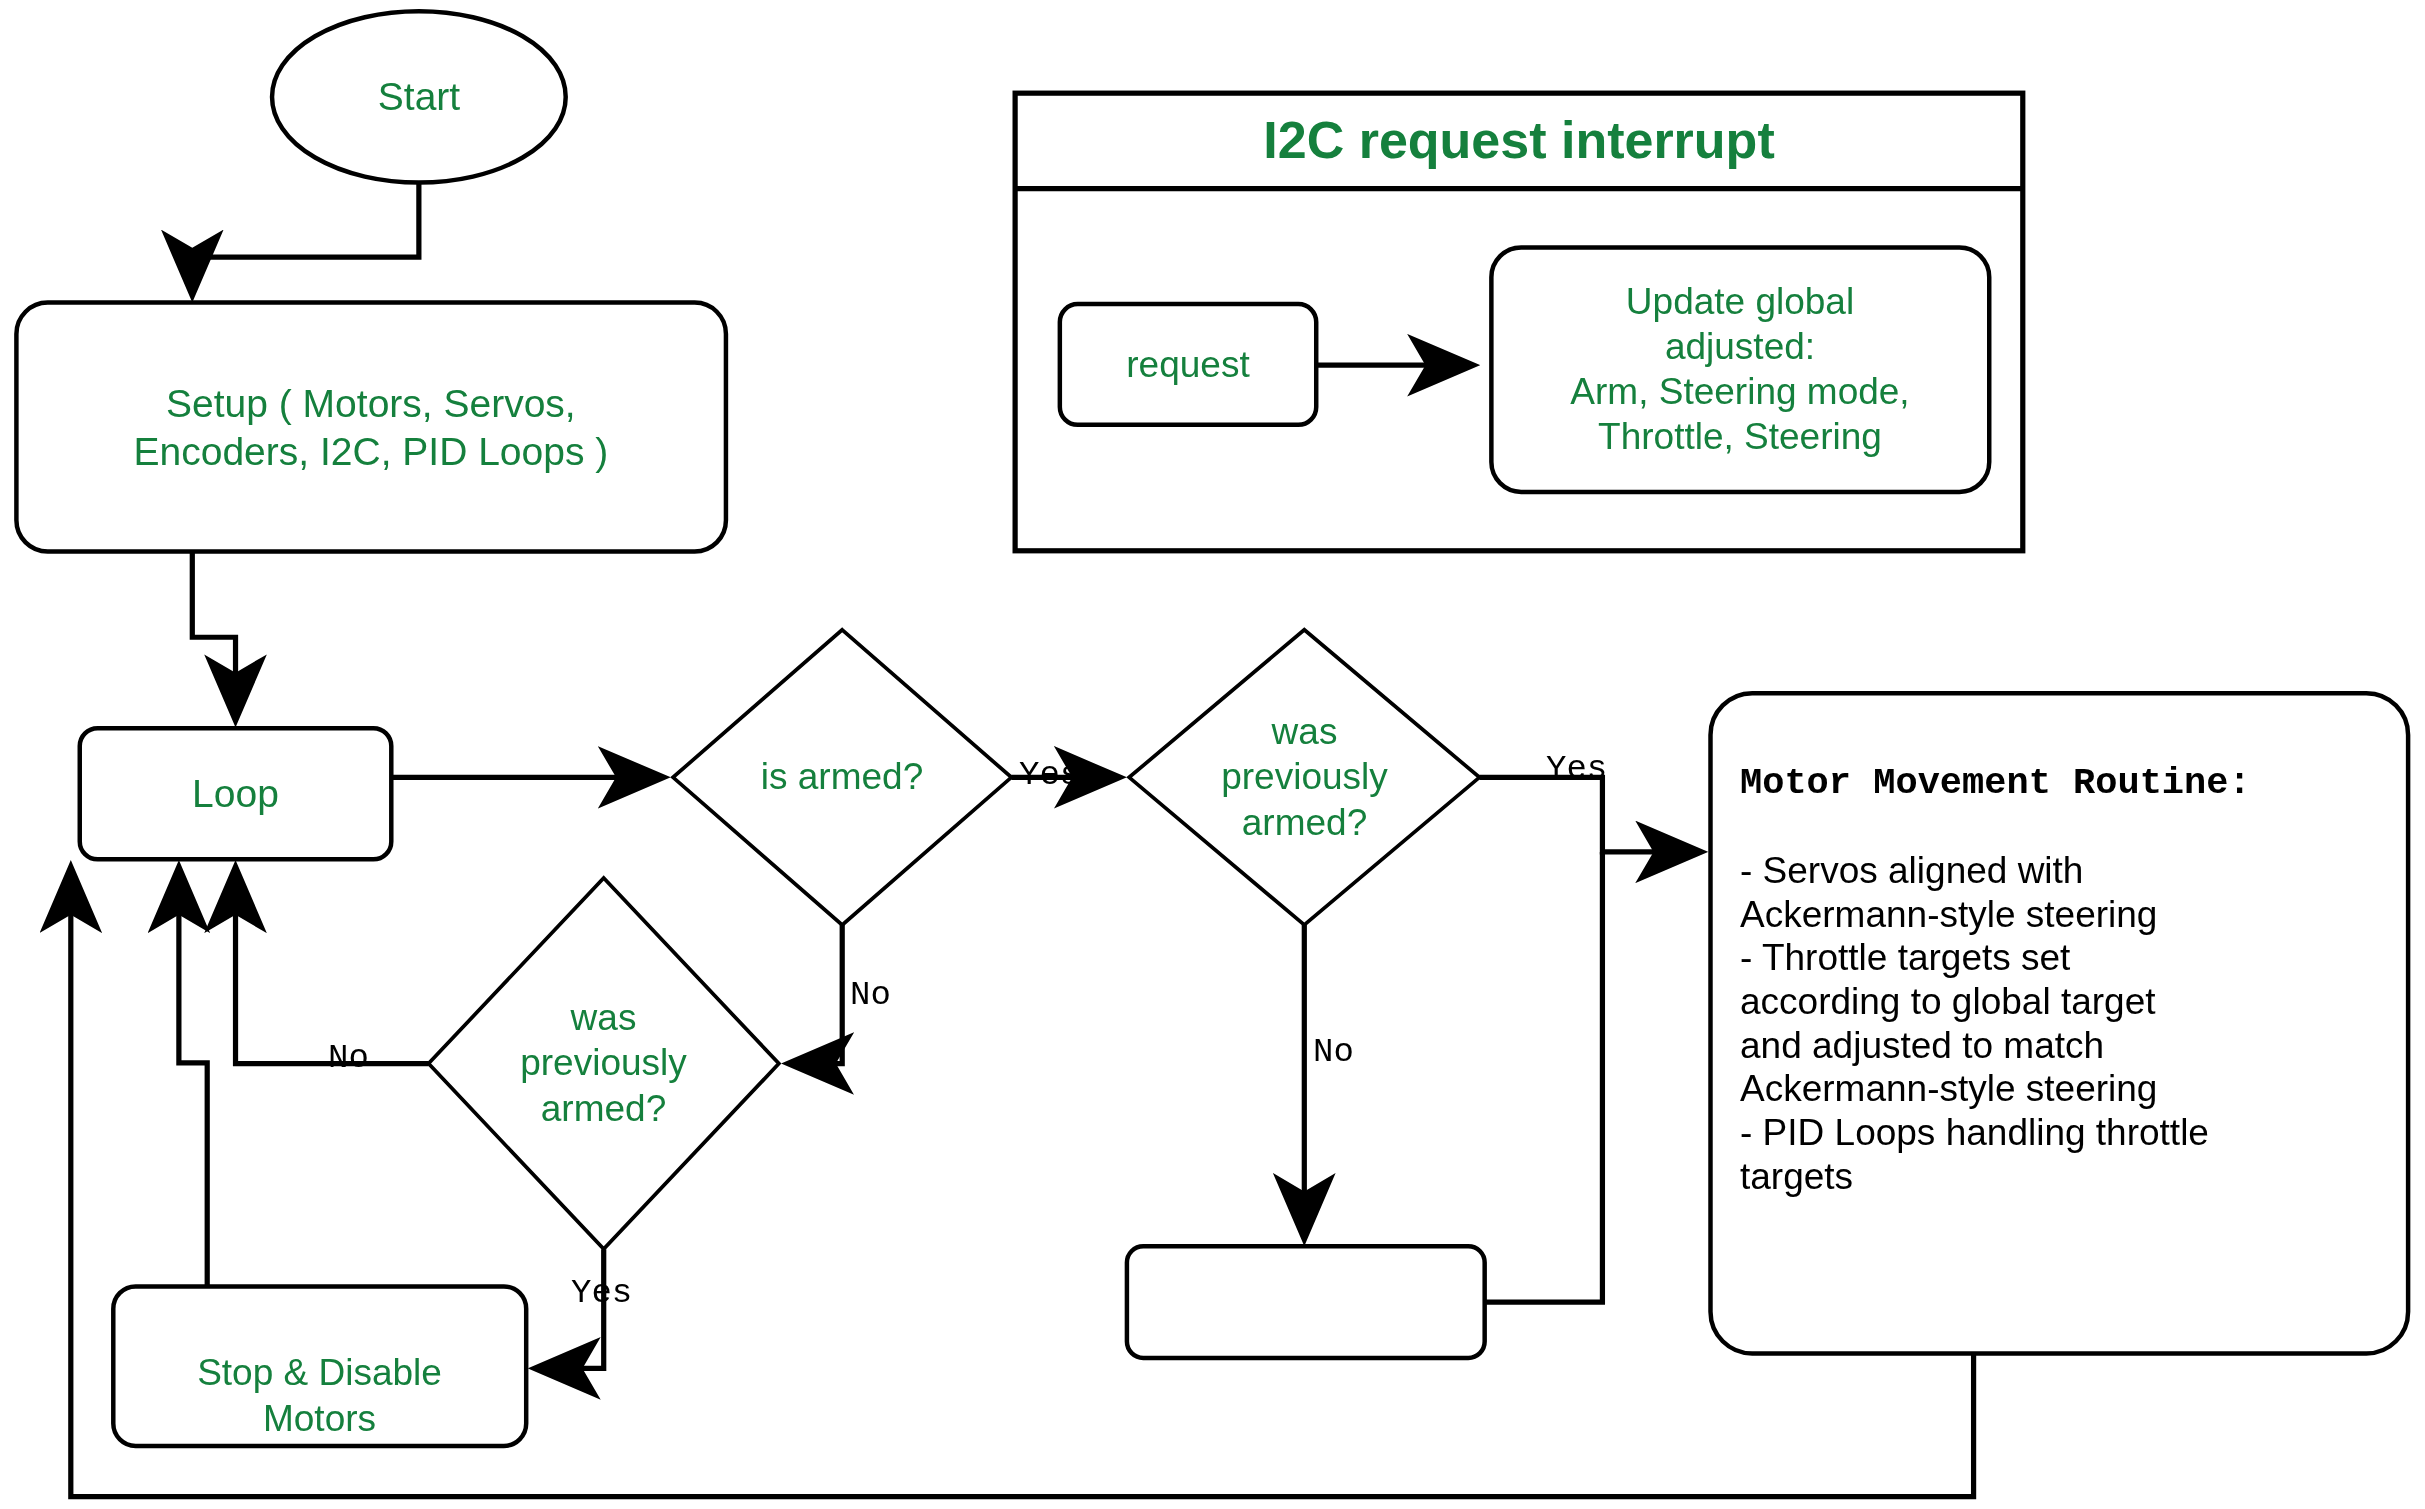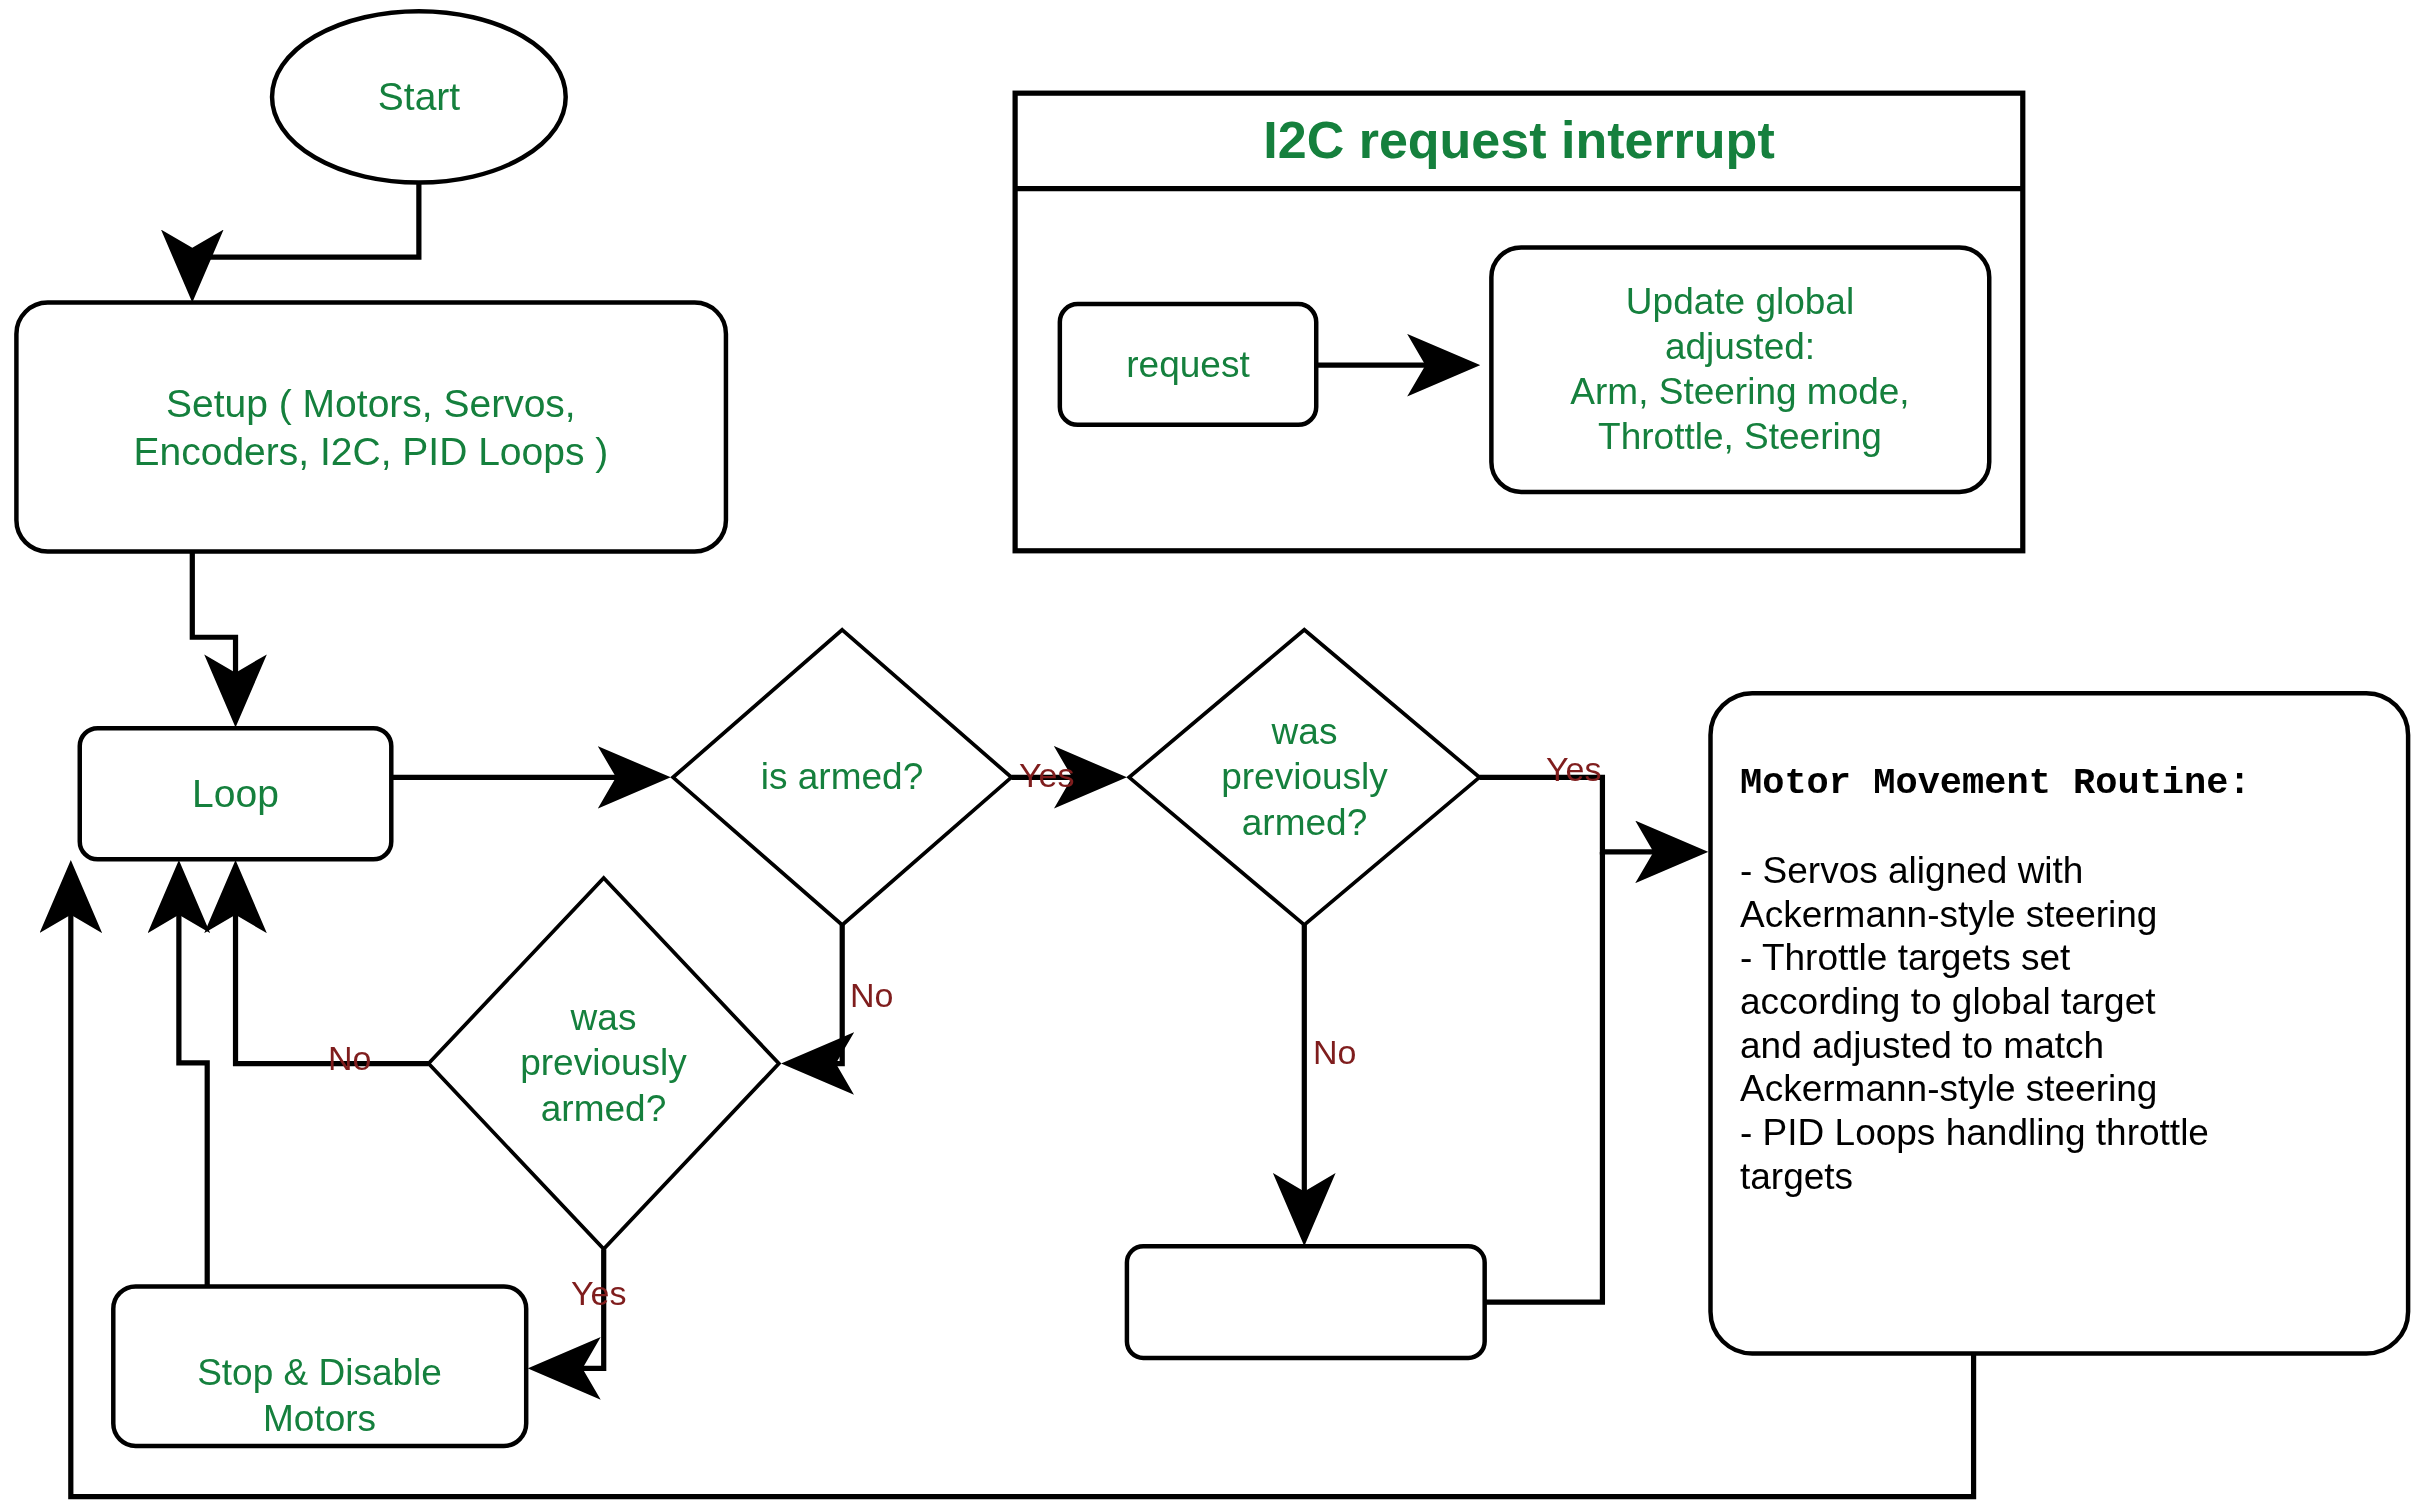--- a/index.html
+++ b/index.html
@@ -19,22 +19,23 @@
     justify-content:center;
     text-align:center;
     line-height:1.22;
     color:#15803d;
     pointer-events:none;
     white-space:pre-line;
   }
   .edge-label{
     position:absolute;
     font-size:34px;
-    color:#7f1d1d;
+    color:#000000;
     white-space:nowrap;
+    font-family:Liberation Mono, monospace;
   }
   .motor-text{
     position:absolute;
     text-align:left;
     line-height:1.18;
     font-size:37px;
     white-space:pre-line;
   }
   .motor-title{font-weight:bold;font-size:37px;font-family:Liberation Mono, monospace;}
 </style>

